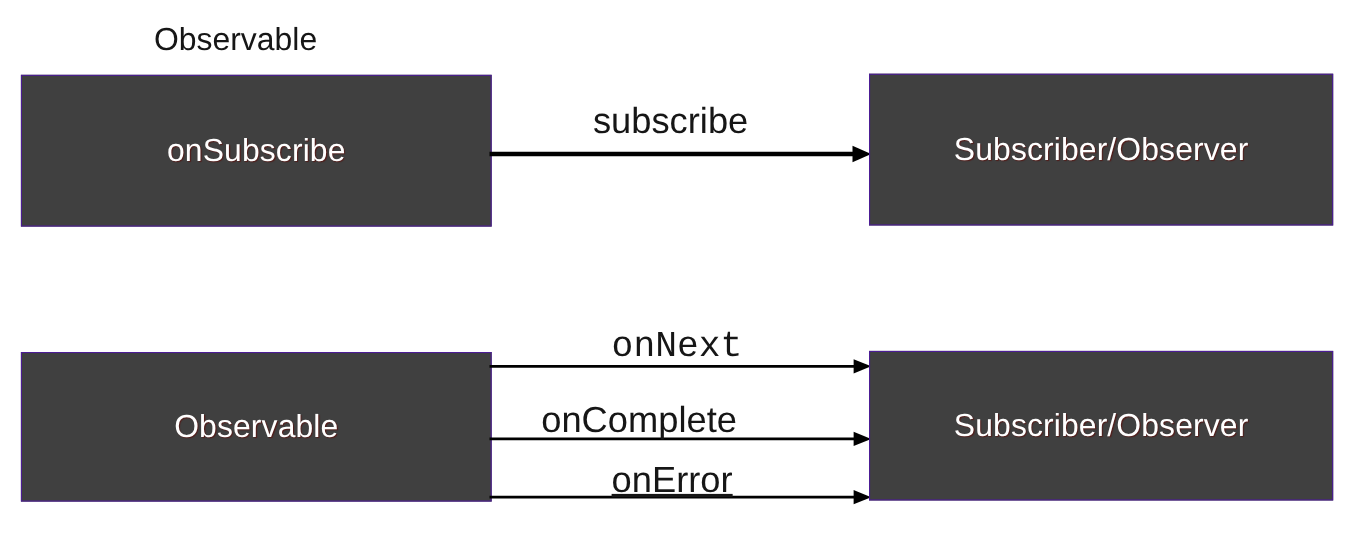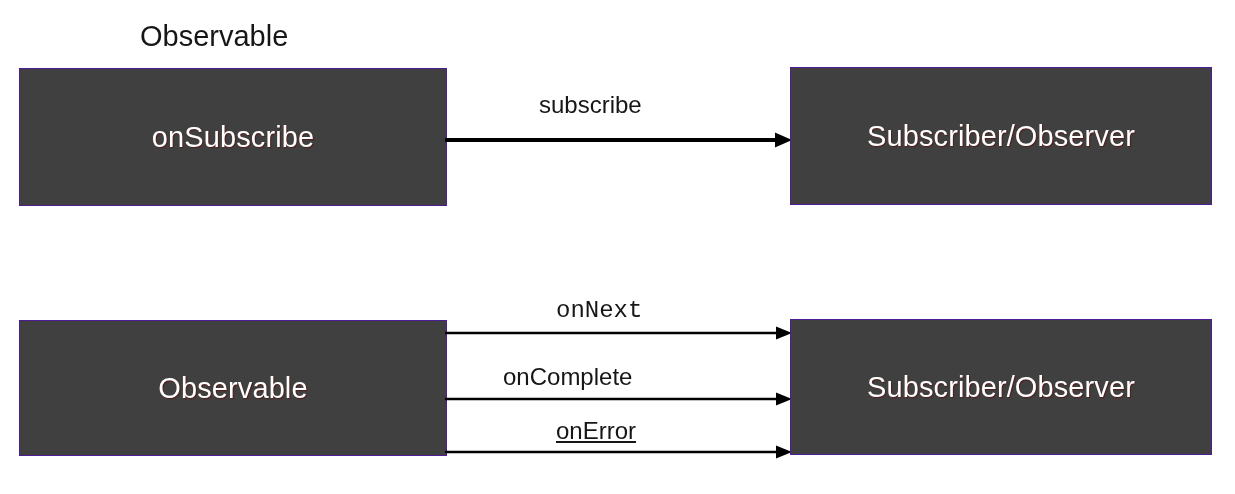--- a/index.html
+++ b/index.html
@@ -52,42 +52,42 @@
   .edge {
     position: absolute;
   }
   .edge svg {
     display: block;
     overflow: visible;
   }
   .edge-label {
     position: absolute;
     color: #161616;
-    font-size: 24px;
+    font-size: 33px;
     line-height: 1;
     white-space: nowrap;
   }
 
   
   #box-on-subscribe { left: 19px;  top: 68px;  width: 428px; height: 138px; }
   #box-subscriber-top { left: 790px; top: 67px;  width: 422px; height: 138px; }
   #box-observable   { left: 19px;  top: 320px; width: 428px; height: 136px; }
   #box-subscriber-bottom { left: 790px; top: 319px; width: 422px; height: 136px; }
 
   
   #label-observable-caption { left: 140px; top: 22px; }
 
   #edge-subscribe        { left: 445px; top: 132px; }
   #label-subscribe       { left: 539px; top: 93px; }
 
   #edge-on-next          { left: 445px; top: 326px; }
   #label-on-next         { left: 556px; top: 299px; font-family: Liberation Mono, monospace; }
 
   #edge-on-complete      { left: 445px; top: 392px; }
-  #label-on-complete     { left: 503px; top: 365px; }
+  #label-on-complete     { left: 492px; top: 365px; }
 
   #edge-on-error         { left: 445px; top: 445px; }
   #label-on-error        { left: 556px; top: 419px; text-decoration: underline; }
 </style>
 </head>
 <body>
 
 <div id="diagram-canvas">
 
   <div class="plain-label" id="label-observable-caption">Observable</div>

